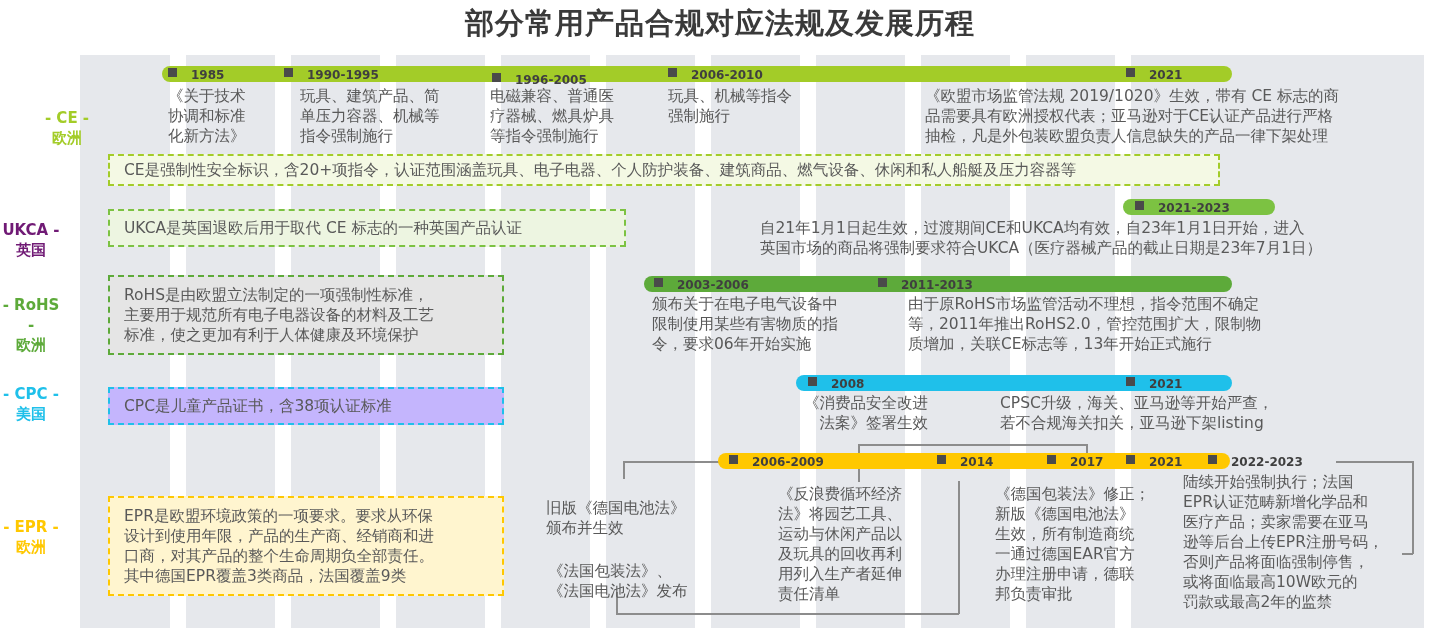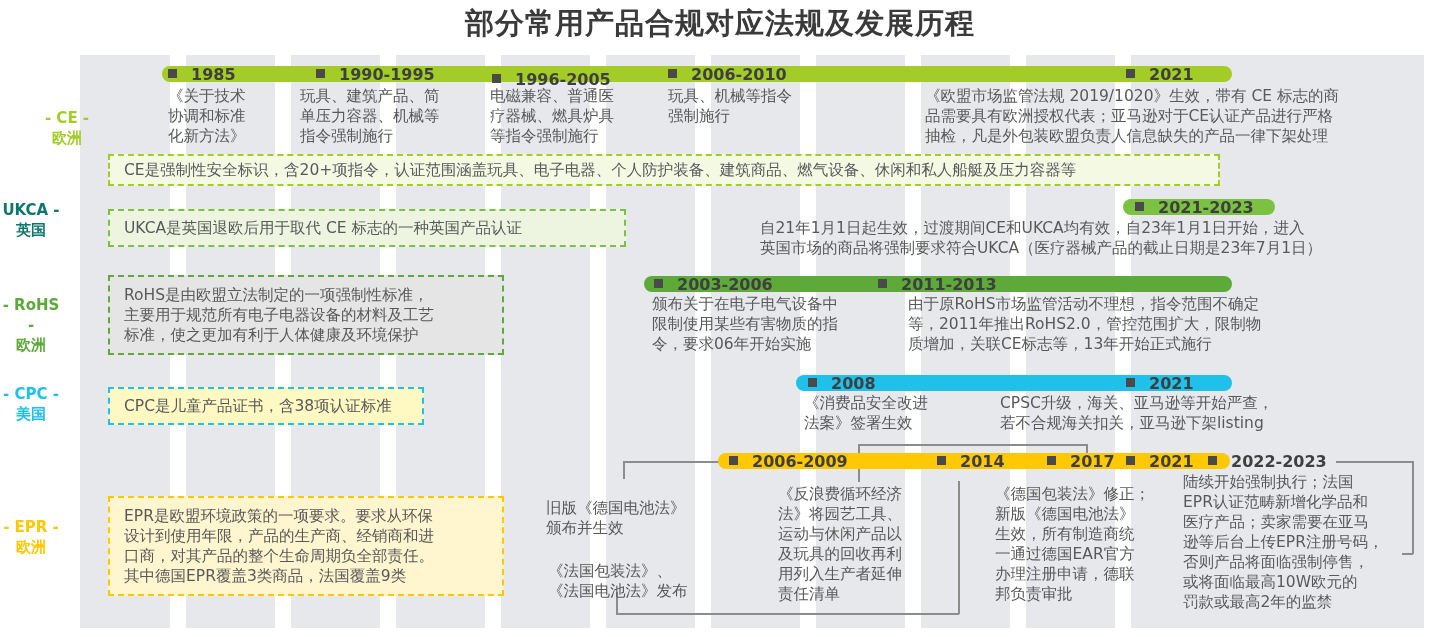--- a/index.html
+++ b/index.html
@@ -3,21 +3,21 @@
 <meta charset="utf-8">
 <style>
   html, body { margin:0; padding:0; background:#ffffff; }
   body { width:1440px; height:637px; position:relative; overflow:hidden;
          font-family:"DejaVu Sans","Liberation Sans",sans-serif; color:#595959; }
   .abs { position:absolute; }
   .title { left:0; top:4px; width:1440px; text-align:center; font-size:29px; font-weight:bold; color:#3a3a3a; letter-spacing:1px; }
   .col { position:absolute; top:55px; height:573px; background:#e6e8ec; }
   .rowlabel { position:absolute; left:0; width:62px; text-align:center; font-size:15px; font-weight:bold; line-height:20px; }
   .bar { position:absolute; height:16px; border-radius:8px; }
-  .yr { position:absolute; font-size:16px; font-weight:bold; color:#3f3f3f; line-height:16px; white-space:nowrap; }
+  .yr { position:absolute; font-size:12px; font-weight:bold; color:#3f3f3f; line-height:16px; white-space:nowrap; }
   .yr .sq { display:inline-block; width:9px; height:9px; background:#4a4a4a; margin-right:14px; vertical-align:2px; }
   .txt { position:absolute; font-size:15.5px; line-height:20px; color:#595959; white-space:pre; }
   .box { position:absolute; border:2px dashed; font-size:15.5px; line-height:20px; color:#595959; padding:0 14px; box-sizing:border-box; display:flex; align-items:center; white-space:pre; }
   .line { position:absolute; background:#8c8c8c; }
 </style>
 </head>
 <body>
 
 <div class="abs title">部分常用产品合规对应法规及发展历程</div>
 
@@ -35,21 +35,21 @@
   <div class="col" style="left:1131px;width:293px;"></div>
 </div>
 
 <div>
   <div class="rowlabel" style="top:108px;color:#a3cc28;padding-left:36px;">
     <div>- CE -</div>
     <div>欧洲</div>
   </div>
   <div class="bar" style="left:162px;top:66px;width:1070px;background:#a3cc28;"></div>
   <div class="yr" style="left:168px;top:67px;"><span class="sq"></span><span>1985</span></div>
-  <div class="yr" style="left:316px;top:67px;text-align:center;"><span class="sq"></span><span>1990-1995</span></div>
+  <div class="yr" style="left:284px;top:67px;text-align:center;"><span class="sq"></span><span>1990-1995</span></div>
   <div class="yr" style="left:492px;top:72px;"><span class="sq"></span><span>1996-2005</span></div>
   <div class="yr" style="left:668px;top:67px;"><span class="sq"></span><span>2006-2010</span></div>
   <div class="yr" style="left:1126px;top:67px;"><span class="sq"></span><span>2021</span></div>
 
   <div class="txt" style="left:168px;top:86px;">《关于技术
 协调和标准
 化新方法》</div>
   <div class="txt" style="left:300px;top:86px;">玩具、建筑产品、简
 单压力容器、机械等
 指令强制施行</div>
@@ -59,21 +59,21 @@
   <div class="txt" style="left:668px;top:86px;">玩具、机械等指令
 强制施行</div>
   <div class="txt" style="left:925px;top:86px;">《欧盟市场监管法规 2019/1020》生效，带有 CE 标志的商
 品需要具有欧洲授权代表；亚马逊对于CE认证产品进行严格
 抽检，凡是外包装欧盟负责人信息缺失的产品一律下架处理</div>
 
   <div class="box" style="left:108px;top:154px;width:1112px;height:32px;border-color:#a3cc28;background:#f4f9e4;">CE是强制性安全标识，含20+项指令，认证范围涵盖玩具、电子电器、个人防护装备、建筑商品、燃气设备、休闲和私人船艇及压力容器等</div>
 </div>
 
 <div>
-  <div class="rowlabel" style="top:200px;color:#0f766e;">
+  <div class="rowlabel" style="top:220px;color:#701a75;">
     <div>UKCA -</div>
     <div>英国</div>
   </div>
   <div class="box" style="left:108px;top:209px;width:518px;height:38px;border-color:#7cc242;background:#edf5e1;">UKCA是英国退欧后用于取代 CE 标志的一种英国产品认证</div>
   <div class="bar" style="left:1123px;top:199px;width:152px;background:#7cc242;"></div>
   <div class="yr" style="left:1135px;top:200px;"><span class="sq"></span><span>2021-2023</span></div>
   <div class="txt" style="left:760px;top:218px;">自21年1月1日起生效，过渡期间CE和UKCA均有效，自23年1月1日开始，进入
 英国市场的商品将强制要求符合UKCA（医疗器械产品的截止日期是23年7月1日）</div>
 </div>
 
@@ -94,25 +94,25 @@
   <div class="txt" style="left:908px;top:294px;">由于原RoHS市场监管活动不理想，指令范围不确定
 等，2011年推出RoHS2.0，管控范围扩大，限制物
 质增加，关联CE标志等，13年开始正式施行</div>
 </div>
 
 <div>
   <div class="rowlabel" style="top:384px;color:#1fc0ea;">
     <div>- CPC -</div>
     <div>美国</div>
   </div>
-  <div class="box" style="left:108px;top:387px;width:316px;height:38px;border-color:#1fc0ea;background:#fef9c3;">CPC是儿童产品证书，含38项认证标准</div>
+  <div class="box" style="left:108px;top:387px;width:396px;height:38px;border-color:#1fc0ea;background:#c4b5fd;">CPC是儿童产品证书，含38项认证标准</div>
   <div class="bar" style="left:796px;top:375px;width:436px;background:#1fc0ea;"></div>
   <div class="yr" style="left:808px;top:376px;"><span class="sq"></span><span>2008</span></div>
   <div class="yr" style="left:1126px;top:376px;"><span class="sq"></span><span>2021</span></div>
-  <div class="txt" style="left:804px;top:393px;">《消费品安全改进
+  <div class="txt" style="left:804px;top:393px;text-align:right;">《消费品安全改进
 法案》签署生效</div>
   <div class="txt" style="left:1000px;top:393px;">CPSC升级，海关、亚马逊等开始严查，
 若不合规海关扣关，亚马逊下架listing</div>
 </div>
 
 <div>
   <div class="rowlabel" style="top:517px;color:#ffc800;">
     <div>- EPR -</div>
     <div>欧洲</div>
   </div>

